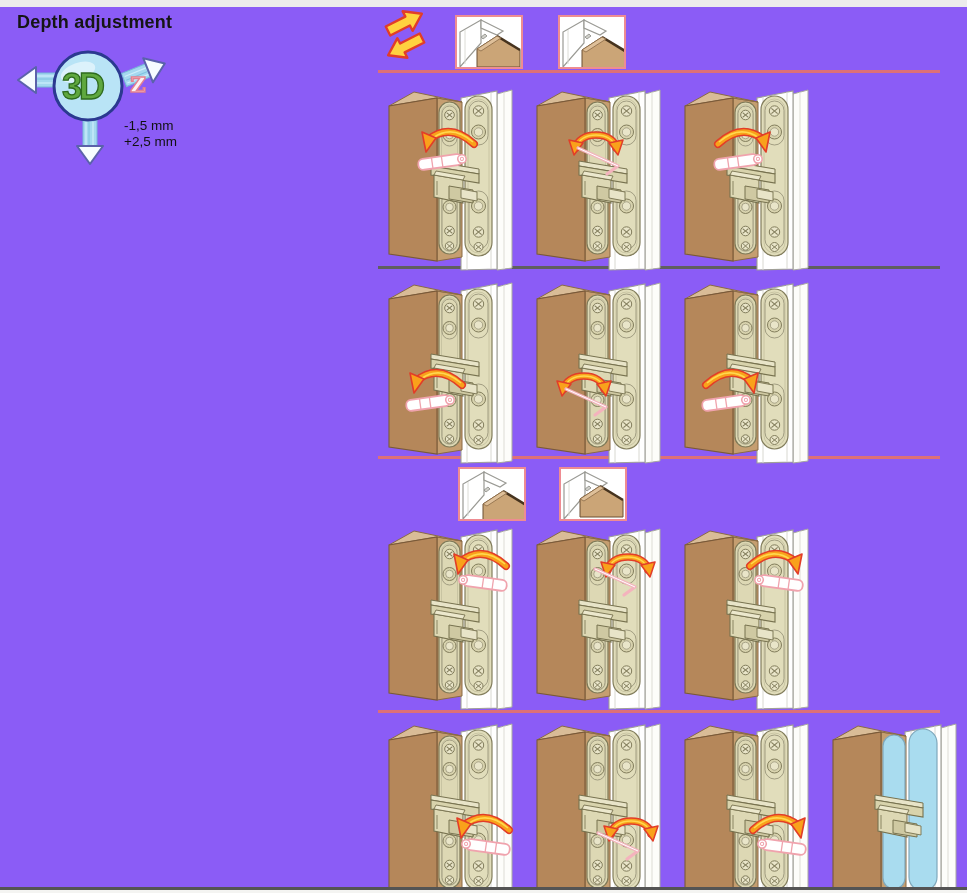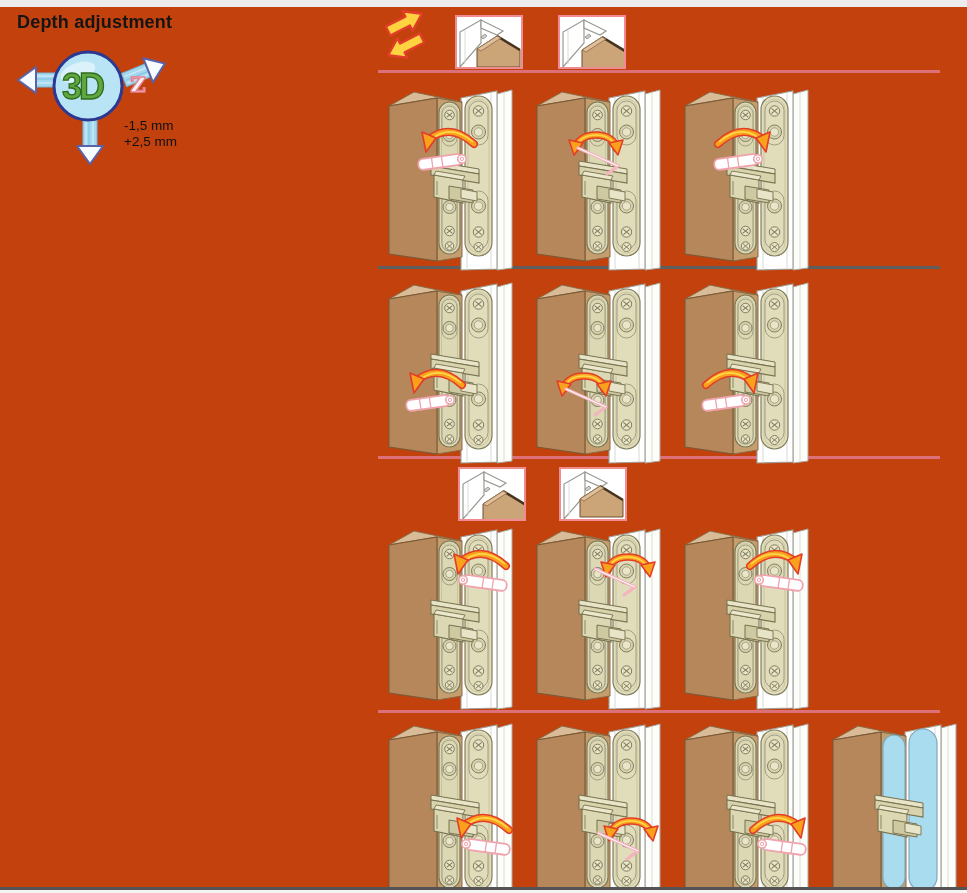--- a/index.html
+++ b/index.html
@@ -1,16 +1,16 @@
 <!DOCTYPE html>
 <html><head>
 <meta charset="utf-8">
 <style>
   html,body{margin:0;padding:0;background:#fff}
-  #page{position:relative;width:967px;height:893px;background:#c2410c;overflow:hidden;
+  #page{position:relative;width:967px;height:893px;background:#8b5cf6;overflow:hidden;
         font-family:"Liberation Sans",sans-serif}
   .top-band{position:absolute;left:0;top:0;width:967px;height:7px;background:#ececec}
   .title{position:absolute;left:17px;top:12px;font-size:18px;font-weight:bold;color:#151515;letter-spacing:.2px}
   #logo-svg{position:absolute;left:6px;top:36px;width:200px;height:150px;overflow:visible}
   .content{position:absolute;left:378px;top:0;width:589px;height:893px}
   #dir-icon{position:absolute;left:3px;top:7px;width:48px;height:56px}
   .divider{position:absolute;left:0;width:562px}
   .divider.red{background:#dd7078;height:3px}
   .divider.dark{background:#5f5f5f;height:2.5px}
   #d1{top:70px}#d2{top:266px}#d3{top:456px}#d4{top:710px}

